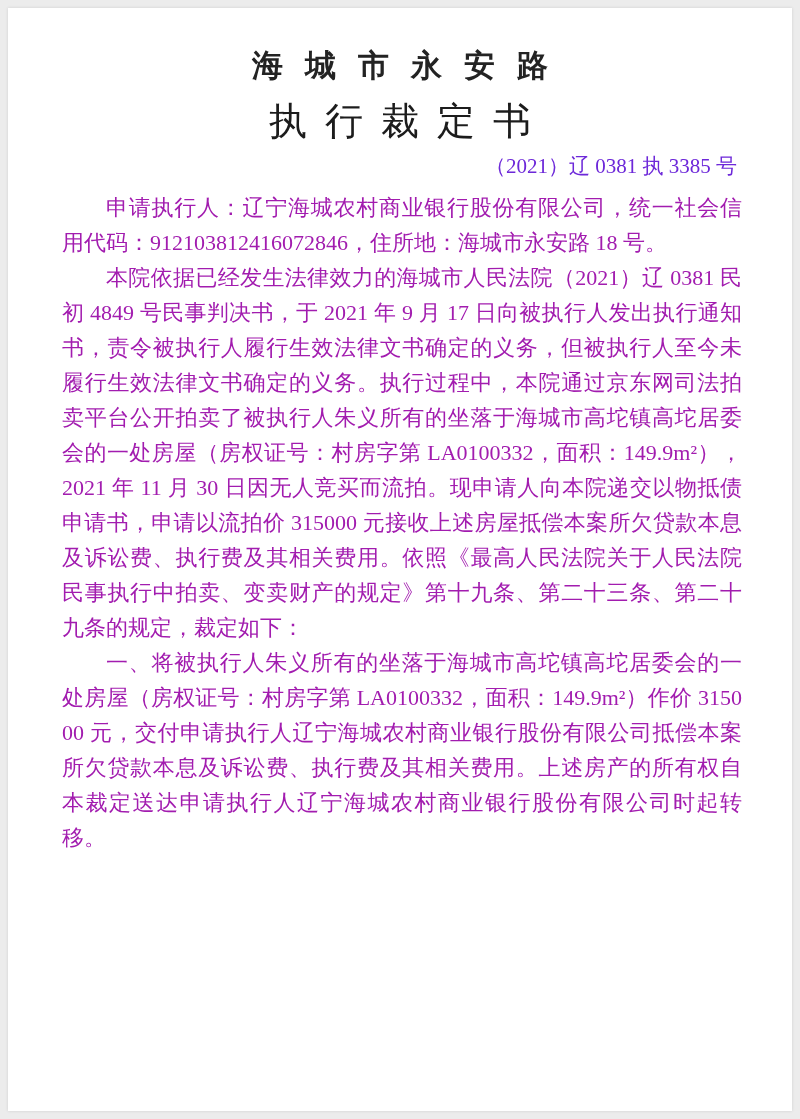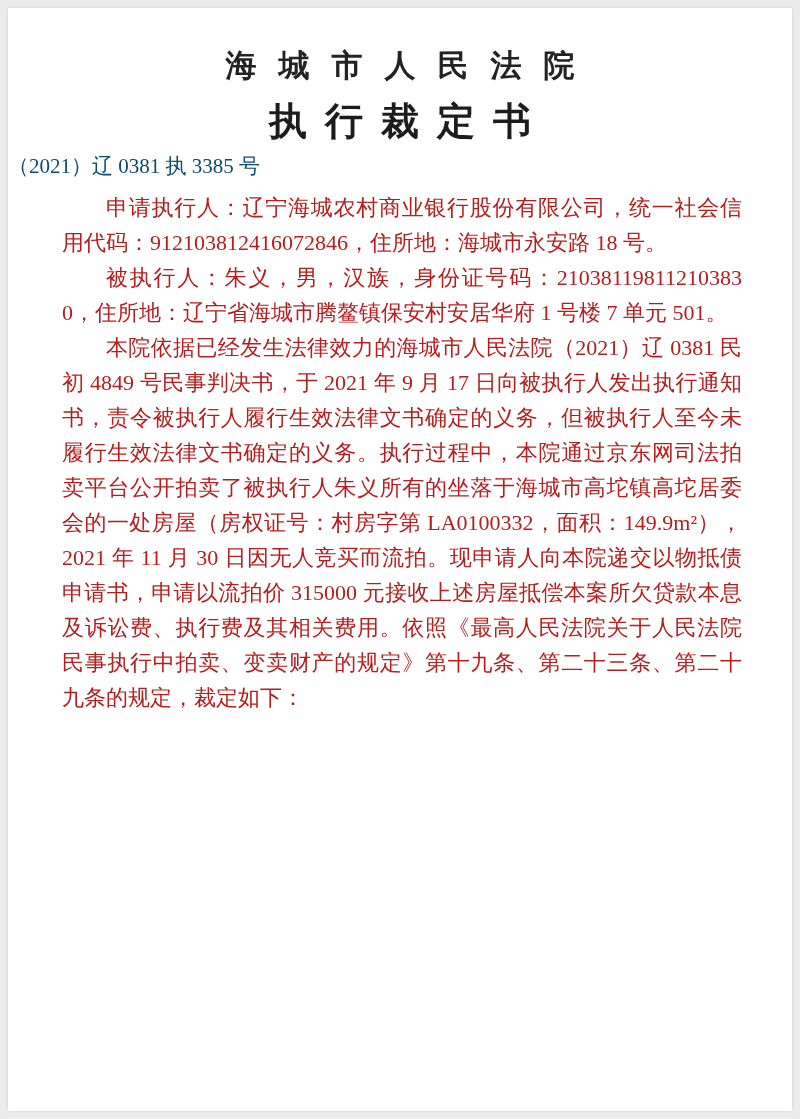--- a/index.html
+++ b/index.html
@@ -35,56 +35,57 @@
     color: #232323;
     white-space: nowrap;
   }
   .doc-title {
     margin-top: 12px;
     text-align: center;
     font-size: 38px;
     line-height: 46px;
     letter-spacing: 18px;
     padding-left: 18px;
-    font-weight: bold;
+    font-weight: normal;
     color: #1c1c1c;
     white-space: nowrap;
   }
   .case-number {
     margin-top: 8px;
+    text-align: right;
     padding-right: 55px;
     font-size: 21px;
     line-height: 28px;
-    color: #0c4a6e;
+    color: #6d28d9;
   }
   .doc-body {
     margin-top: 10px;
     padding: 0 50px 0 54px;
     font-size: 22px;
     line-height: 35px;
     text-align: justify;
-    color: #b91c1c;
+    color: #a21caf;
   }
   .doc-body p {
     margin: 0;
     padding: 0;
     text-indent: 2em;
     word-break: break-all;
   }
 </style>
 </head>
 <body>
 
 <div class="page">
 
-  <div class="court-name">海城市人民法院</div>
+  <div class="court-name">海城市永安路</div>
 
   <div class="doc-title">执行裁定书</div>
 
   <div class="case-number">（2021）辽 0381 执 3385 号</div>
 
   <div class="doc-body">
     <p>申请执行人：辽宁海城农村商业银行股份有限公司，统一社会信用代码：912103812416072846，住所地：海城市永安路 18 号。</p>
-    <p>被执行人：朱义，男，汉族，身份证号码：210381198112103830，住所地：辽宁省海城市腾鳌镇保安村安居华府 1 号楼 7 单元 501。</p>
     <p>本院依据已经发生法律效力的海城市人民法院（2021）辽 0381 民初 4849 号民事判决书，于 2021 年 9 月 17 日向被执行人发出执行通知书，责令被执行人履行生效法律文书确定的义务，但被执行人至今未履行生效法律文书确定的义务。执行过程中，本院通过京东网司法拍卖平台公开拍卖了被执行人朱义所有的坐落于海城市高坨镇高坨居委会的一处房屋（房权证号：村房字第 LA0100332，面积：149.9m²），2021 年 11 月 30 日因无人竞买而流拍。现申请人向本院递交以物抵债申请书，申请以流拍价 315000 元接收上述房屋抵偿本案所欠贷款本息及诉讼费、执行费及其相关费用。依照《最高人民法院关于人民法院民事执行中拍卖、变卖财产的规定》第十九条、第二十三条、第二十九条的规定，裁定如下：</p>
+    <p>一、将被执行人朱义所有的坐落于海城市高坨镇高坨居委会的一处房屋（房权证号：村房字第 LA0100332，面积：149.9m²）作价 315000 元，交付申请执行人辽宁海城农村商业银行股份有限公司抵偿本案所欠贷款本息及诉讼费、执行费及其相关费用。上述房产的所有权自本裁定送达申请执行人辽宁海城农村商业银行股份有限公司时起转移。</p>
   </div>
 
 </div>
 
 </body></html>

